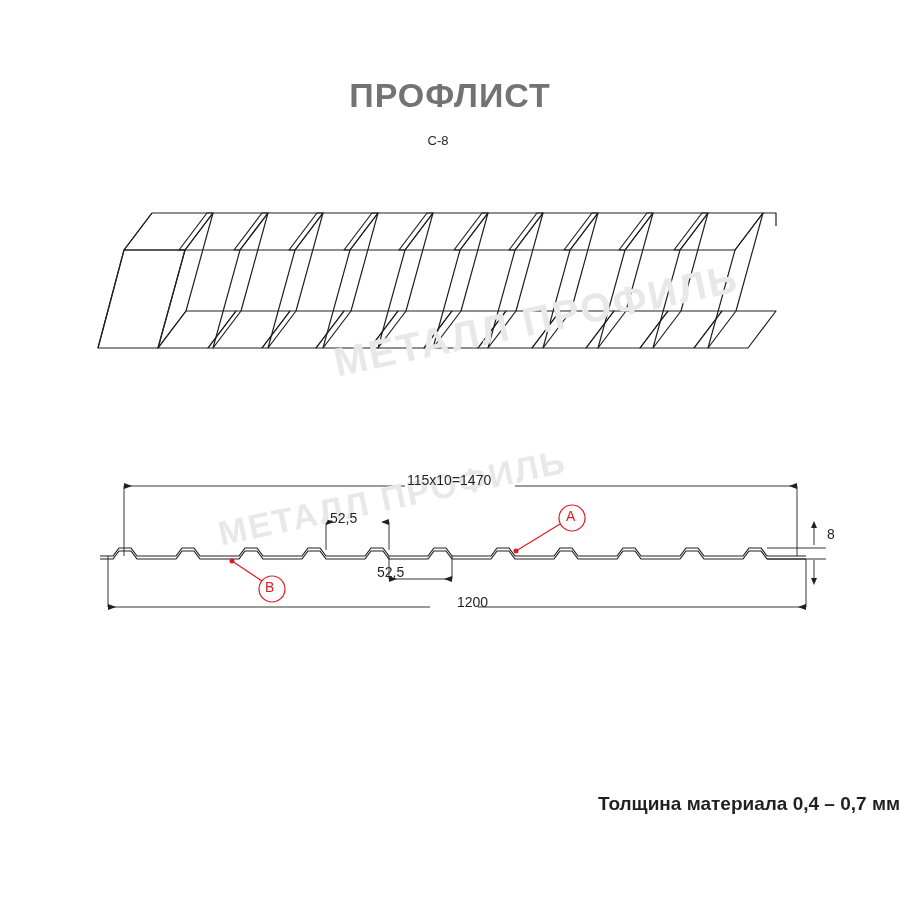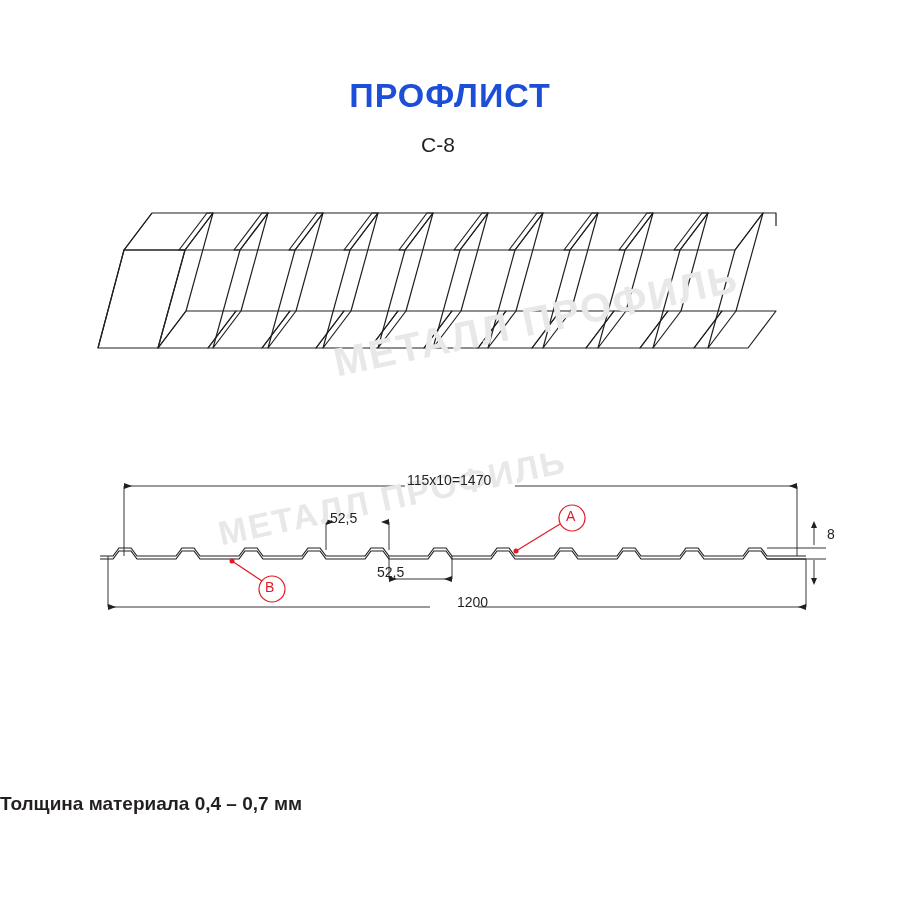--- a/index.html
+++ b/index.html
@@ -23,37 +23,37 @@
   }
   .title {
     position: absolute;
     top: 76px;
     left: 0;
     width: 900px;
     text-align: center;
     font-size: 34px;
     font-weight: bold;
     letter-spacing: 1px;
-    color: #1d4ed8;
+    color: #737373;
   }
   .subtitle {
     position: absolute;
     top: 133px;
     left: 0;
     width: 876px;
     text-align: center;
-    font-size: 21px;
+    font-size: 13px;
     color: #231f20;
   }
   .footnote {
     position: absolute;
     top: 793px;
     left: 0;
     width: 900px;
-    text-align: left;
+    text-align: right;
     font-size: 19px;
     font-weight: bold;
     color: #231f20;
   }
   .dim {
     position: absolute;
     font-size: 14px;
     color: #231f20;
     white-space: nowrap;
   }

